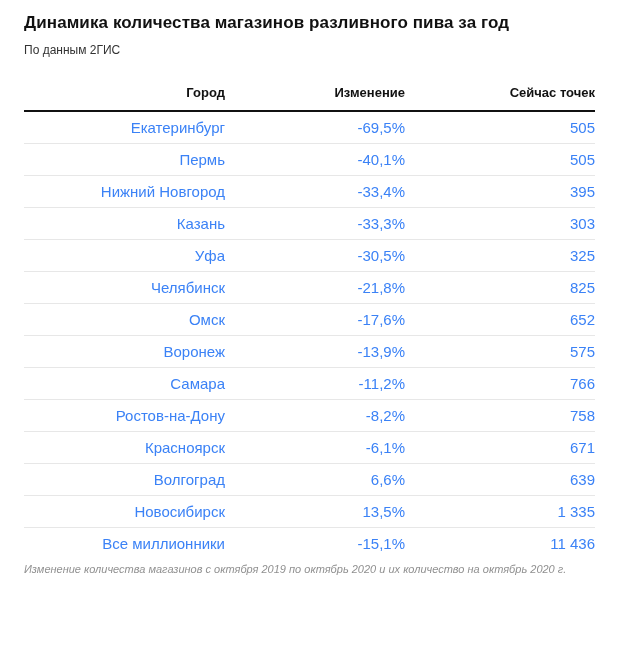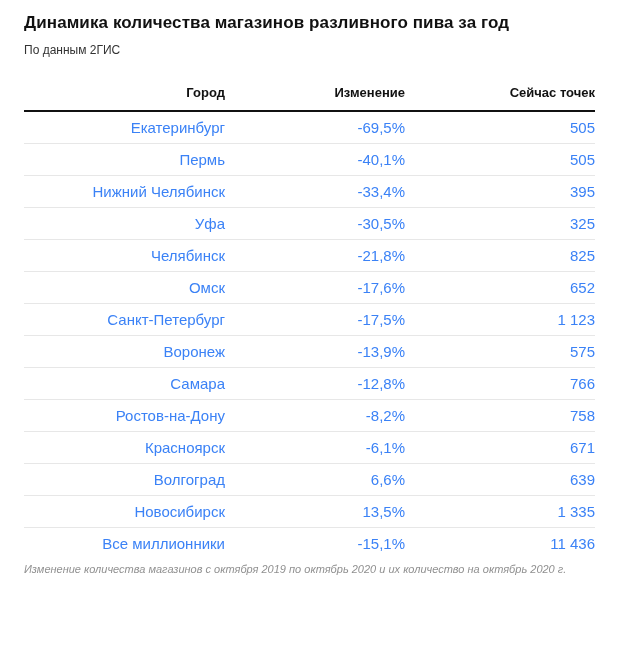--- a/index.html
+++ b/index.html
@@ -89,52 +89,52 @@
           <td class="al">Екатеринбург</td>
           <td class="ar">-69,5%</td>
           <td class="ar">505</td>
         </tr>
         <tr>
           <td class="al">Пермь</td>
           <td class="ar">-40,1%</td>
           <td class="ar">505</td>
         </tr>
         <tr>
-          <td class="al">Нижний Челябинск</td>
+          <td class="al">Нижний Новгород</td>
           <td class="ar">-33,4%</td>
           <td class="ar">395</td>
+        </tr>
+        <tr>
+          <td class="al">Казань</td>
+          <td class="ar">-33,3%</td>
+          <td class="ar">303</td>
         </tr>
         <tr>
           <td class="al">Уфа</td>
           <td class="ar">-30,5%</td>
           <td class="ar">325</td>
         </tr>
         <tr>
           <td class="al">Челябинск</td>
           <td class="ar">-21,8%</td>
           <td class="ar">825</td>
         </tr>
         <tr>
           <td class="al">Омск</td>
           <td class="ar">-17,6%</td>
           <td class="ar">652</td>
         </tr>
         <tr>
-          <td class="al">Санкт-Петербург</td>
-          <td class="ar">-17,5%</td>
-          <td class="ar">1 123</td>
-        </tr>
-        <tr>
           <td class="al">Воронеж</td>
           <td class="ar">-13,9%</td>
           <td class="ar">575</td>
         </tr>
         <tr>
           <td class="al">Самара</td>
-          <td class="ar">-12,8%</td>
+          <td class="ar">-11,2%</td>
           <td class="ar">766</td>
         </tr>
         <tr>
           <td class="al">Ростов-на-Дону</td>
           <td class="ar">-8,2%</td>
           <td class="ar">758</td>
         </tr>
         <tr>
           <td class="al">Красноярск</td>
           <td class="ar">-6,1%</td>

